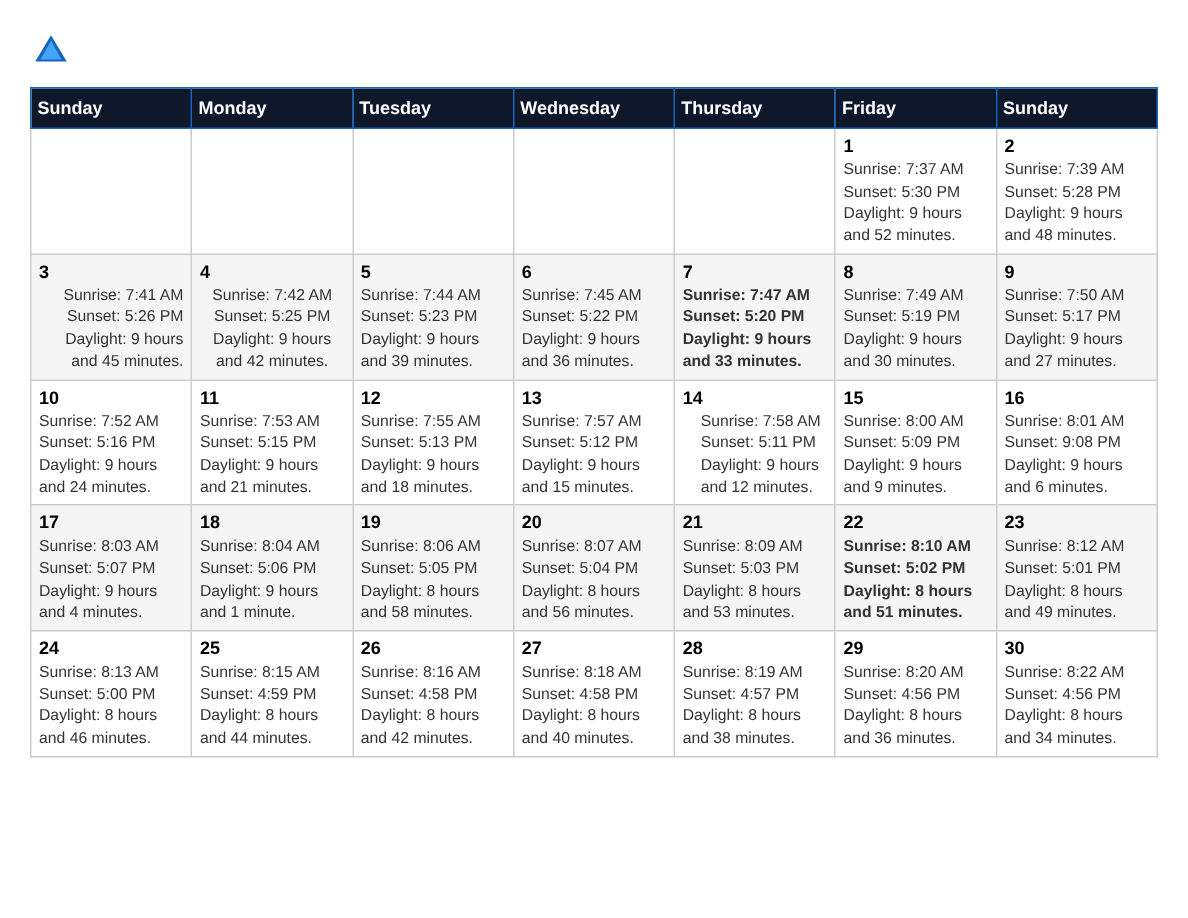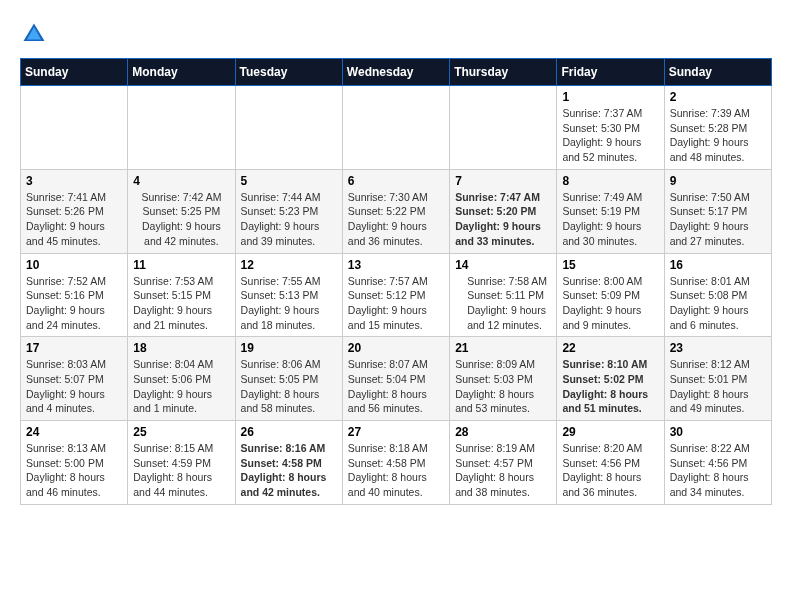--- a/index.html
+++ b/index.html
@@ -134,42 +134,42 @@
           <span class="day-number">2</span>
           <div class="day-info" style="white-space: pre-line;">Sunrise: 7:39 AM
 Sunset: 5:28 PM
 Daylight: 9 hours
 and 48 minutes.</div>
         </td>
       </tr>
       <tr>
         <td>
           <span class="day-number">3</span>
-          <div class="day-info" style="white-space: pre-line;">Sunrise: 7:41 AM
+          <div class="day-info" style="white-space: pre-line; text-align: right;">Sunrise: 7:41 AM
 Sunset: 5:26 PM
 Daylight: 9 hours
 and 45 minutes.</div>
         </td>
         <td>
           <span class="day-number">4</span>
           <div class="day-info" style="white-space: pre-line; text-align: center;">Sunrise: 7:42 AM
 Sunset: 5:25 PM
 Daylight: 9 hours
 and 42 minutes.</div>
         </td>
         <td>
           <span class="day-number">5</span>
           <div class="day-info" style="white-space: pre-line;">Sunrise: 7:44 AM
 Sunset: 5:23 PM
 Daylight: 9 hours
 and 39 minutes.</div>
         </td>
         <td>
           <span class="day-number">6</span>
-          <div class="day-info" style="white-space: pre-line;">Sunrise: 7:30 AM
+          <div class="day-info" style="white-space: pre-line;">Sunrise: 7:45 AM
 Sunset: 5:22 PM
 Daylight: 9 hours
 and 36 minutes.</div>
         </td>
         <td>
           <span class="day-number">7</span>
           <div class="day-info" style="white-space: pre-line; font-weight: bold;">Sunrise: 7:47 AM
 Sunset: 5:20 PM
 Daylight: 9 hours
 and 33 minutes.</div>
@@ -228,21 +228,21 @@
         <td>
           <span class="day-number">15</span>
           <div class="day-info" style="white-space: pre-line;">Sunrise: 8:00 AM
 Sunset: 5:09 PM
 Daylight: 9 hours
 and 9 minutes.</div>
         </td>
         <td>
           <span class="day-number">16</span>
           <div class="day-info" style="white-space: pre-line;">Sunrise: 8:01 AM
-Sunset: 5:08 PM
+Sunset: 9:08 PM
 Daylight: 9 hours
 and 6 minutes.</div>
         </td>
       </tr>
       <tr>
         <td>
           <span class="day-number">17</span>
           <div class="day-info" style="white-space: pre-line;">Sunrise: 8:03 AM
 Sunset: 5:07 PM
 Daylight: 9 hours
@@ -301,21 +301,21 @@
         </td>
         <td>
           <span class="day-number">25</span>
           <div class="day-info" style="white-space: pre-line;">Sunrise: 8:15 AM
 Sunset: 4:59 PM
 Daylight: 8 hours
 and 44 minutes.</div>
         </td>
         <td>
           <span class="day-number">26</span>
-          <div class="day-info" style="white-space: pre-line; font-weight: bold;">Sunrise: 8:16 AM
+          <div class="day-info" style="white-space: pre-line;">Sunrise: 8:16 AM
 Sunset: 4:58 PM
 Daylight: 8 hours
 and 42 minutes.</div>
         </td>
         <td>
           <span class="day-number">27</span>
           <div class="day-info" style="white-space: pre-line;">Sunrise: 8:18 AM
 Sunset: 4:58 PM
 Daylight: 8 hours
 and 40 minutes.</div>

